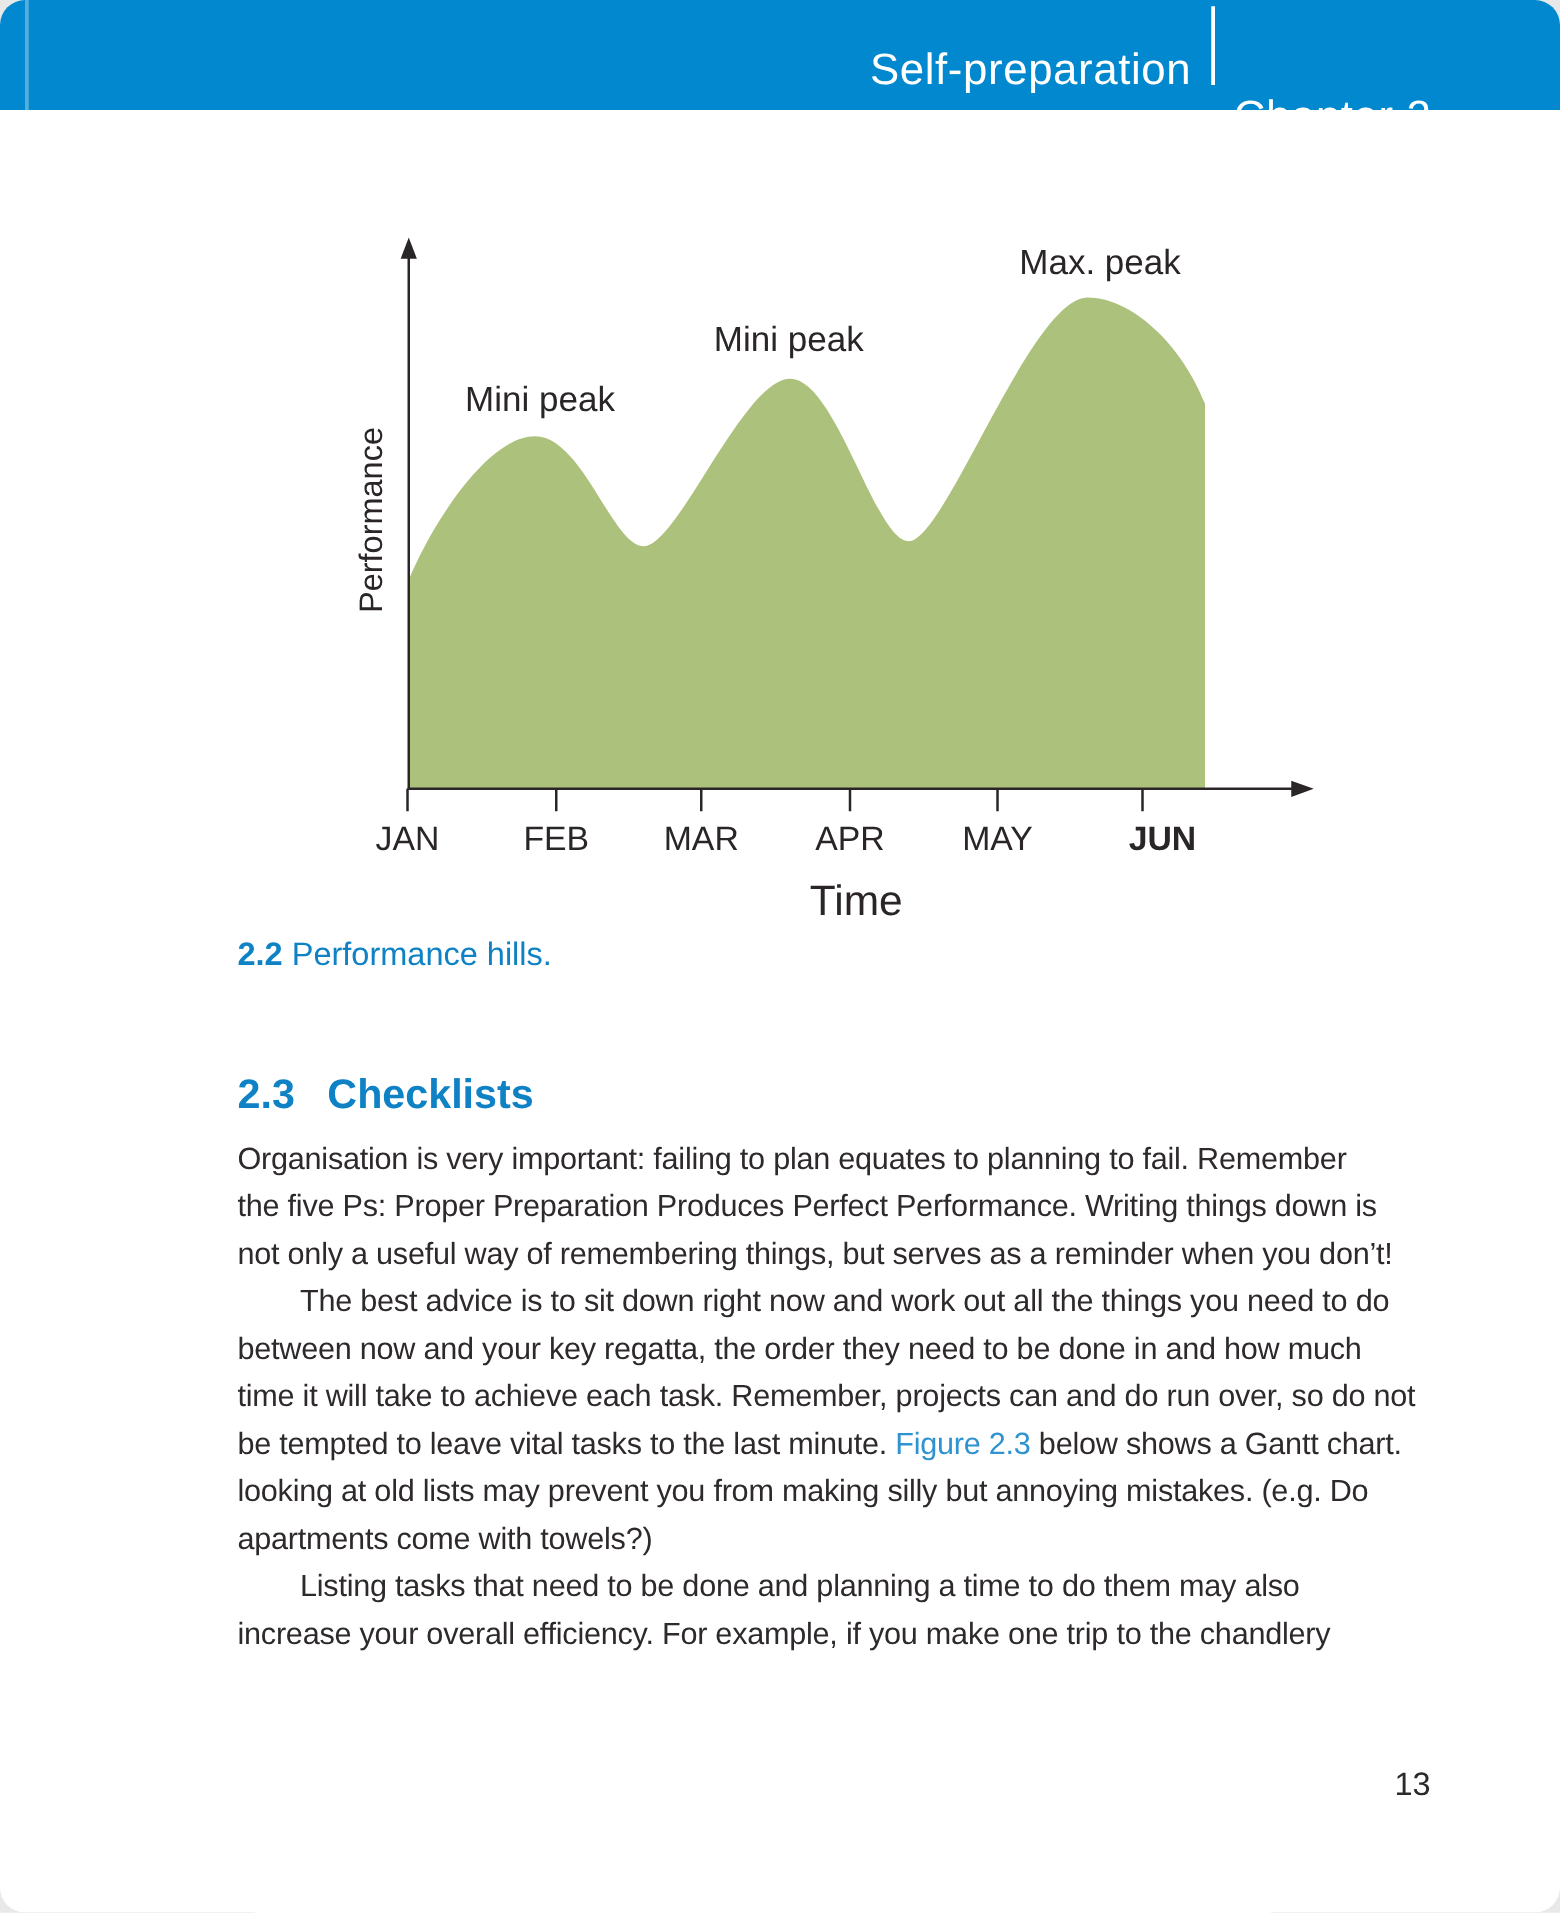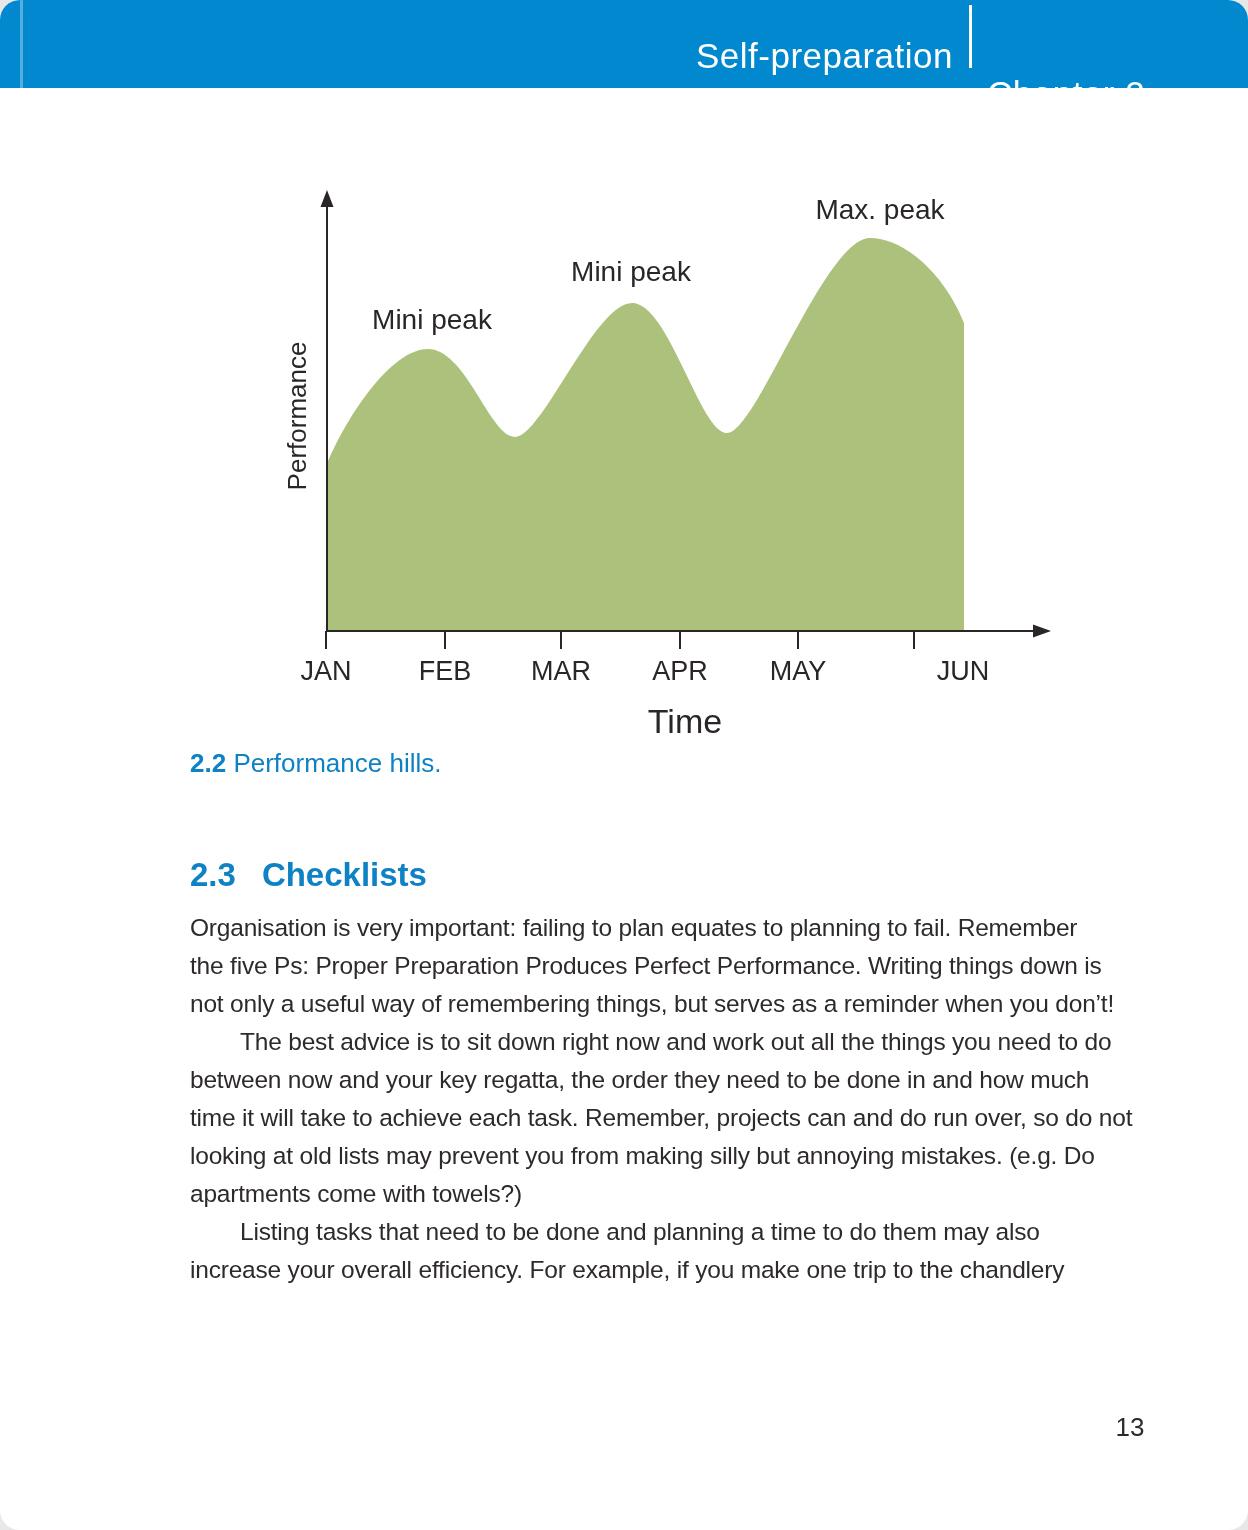--- a/index.html
+++ b/index.html
@@ -188,40 +188,41 @@
 
   <div class="chart-label" style="left:432px; top:320px;">Mini peak</div>
   <div class="chart-label" style="left:631px; top:272px;">Mini peak</div>
   <div class="chart-label" style="left:880px; top:210px;">Max. peak</div>
 
   <div class="month-label" style="left:281px;">JAN</div>
   <div class="month-label" style="left:400px;">FEB</div>
   <div class="month-label" style="left:516px;">MAR</div>
   <div class="month-label" style="left:635px;">APR</div>
   <div class="month-label" style="left:753px;">MAY</div>
-  <div class="month-label" style="left:918px;">JUN</div>
+  <div class="month-label" style="left:885px;font-weight:bold;">JUN</div>
 
   <div class="xlabel">Time</div>
 
   <div class="fig-caption">
     <span class="fig-num">2.2</span>
     <span>Performance hills.</span>
   </div>
 
   <div class="section-heading">
     <span class="sec-num">2.3</span><span>Checklists</span>
   </div>
 
   <div class="body-text">
     <div class="body-line">Organisation is very important: failing to plan equates to planning to fail. Remember</div>
     <div class="body-line">the five Ps: Proper Preparation Produces Perfect Performance. Writing things down is</div>
     <div class="body-line">not only a useful way of remembering things, but serves as a reminder when you don’t!</div>
     <div class="body-line indent">The best advice is to sit down right now and work out all the things you need to do</div>
     <div class="body-line">between now and your key regatta, the order they need to be done in and how much</div>
     <div class="body-line">time it will take to achieve each task. Remember, projects can and do run over, so do not</div>
+    <div class="body-line"><span>be tempted to leave vital tasks to the last minute. </span><span class="fig-link">Figure 2.3</span><span> below shows a Gantt chart.</span></div>
     <div class="body-line">looking at old lists may prevent you from making silly but annoying mistakes. (e.g. Do</div>
     <div class="body-line">apartments come with towels?)</div>
     <div class="body-line indent">Listing tasks that need to be done and planning a time to do them may also</div>
     <div class="body-line">increase your overall efficiency. For example, if you make one trip to the chandlery</div>
   </div>
 
   <div class="page-number">13</div>
 
 </div>
 

